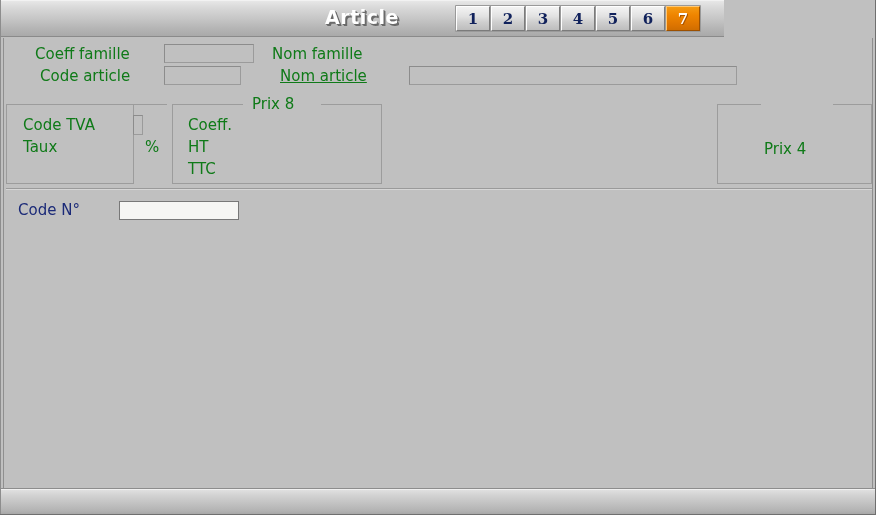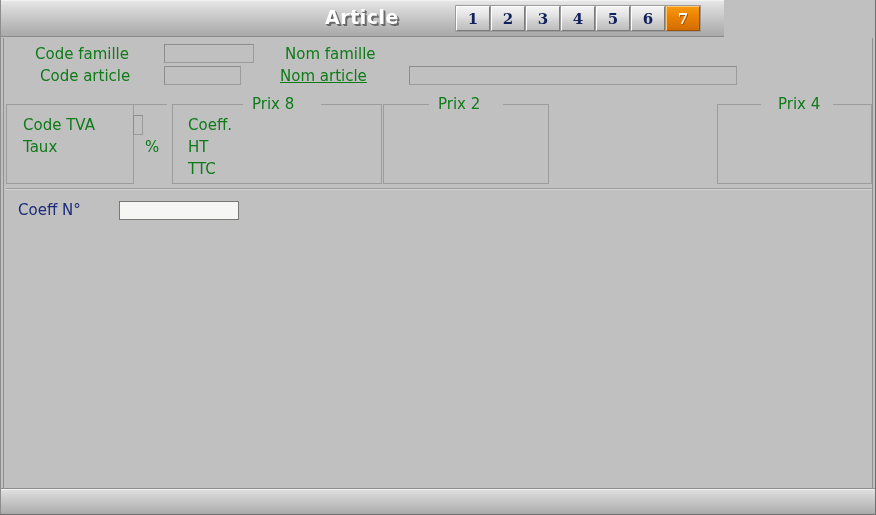--- a/index.html
+++ b/index.html
@@ -239,24 +239,24 @@
       <div class="tab">3</div>
       <div class="tab">4</div>
       <div class="tab">5</div>
       <div class="tab">6</div>
       <div class="tab active">7</div>
     </div>
   </div>
 
   <div class="body-frame">
 
-    <div class="lbl" style="left:31px; top:7px;">Code famille</div>
+    <div class="lbl" style="left:31px; top:7px;">Coeff famille</div>
     <div class="fld" style="left:160px; top:6px; width:90px; height:19px;"></div>
 
-    <div class="lbl" style="left:281px; top:7px;">Nom famille</div>
+    <div class="lbl" style="left:268px; top:7px;">Nom famille</div>
 
     <div class="lbl" style="left:36px; top:29px;">Code article</div>
     <div class="fld" style="left:160px; top:28px; width:77px; height:19px;"></div>
 
     <div class="lbl" style="left:276px; top:29px;text-decoration:underline;">Nom article</div>
     <div class="fld" style="left:405px; top:28px; width:328px; height:19px;"></div>
 
     <div class="grouprow" style="left:2px; top:58px;">
 
       <div class="gbox" style="left:0px; width:128px;">
@@ -274,40 +274,34 @@
         <div class="gtop-left" style="width:70px;"></div>
         <div class="gtop-right" style="width:60px;"></div>
         <div class="glegend" style="left:73px;">Prix 8</div>
         <div class="gcontent">
           <div class="gitem" style="left:15px; top:12px;">Coeff.</div>
           <div class="gitem" style="left:15px; top:34px;">HT</div>
           <div class="gitem" style="left:15px; top:56px;">TTC</div>
         </div>
       </div>
 
-      <div class="gbox" style="left:377px; width:166px;">
-        <div class="gtop-left" style="width:45px;"></div>
-        <div class="gtop-right" style="width:45px;"></div>
-        <div class="glegend" style="left:48px;">Prix 2</div>
-        <div class="gcontent"></div>
-      </div>
 
 
       <div class="gbox" style="left:711px; width:155px;">
         <div class="gtop-left" style="width:43px;"></div>
         <div class="gtop-right" style="width:38px;"></div>
-        <div class="glegend" style="left:54px;">Prix 4</div>
+        <div class="glegend" style="left:40px;margin-top:45px;">Prix 4</div>
         <div class="gcontent"></div>
       </div>
 
     </div>
 
     <div class="hdiv" style="left:2px; top:150px;"></div>
 
-    <div class="lbl active-lbl" style="left:14px; top:163px; font-weight:normal;">Coeff N°</div>
+    <div class="lbl active-lbl" style="left:14px; top:163px; font-weight:normal;">Code N°</div>
     <div class="fld editable" style="left:115px; top:163px; width:120px; height:19px;"></div>
 
   </div>
 
   <div class="statusbar">
     <span style="position:absolute; left:10px; top:5px; font-size:13px; color:#333;"></span>
   </div>
 
   <div class="win-edge-left"></div>
   <div class="win-edge-right"></div>

